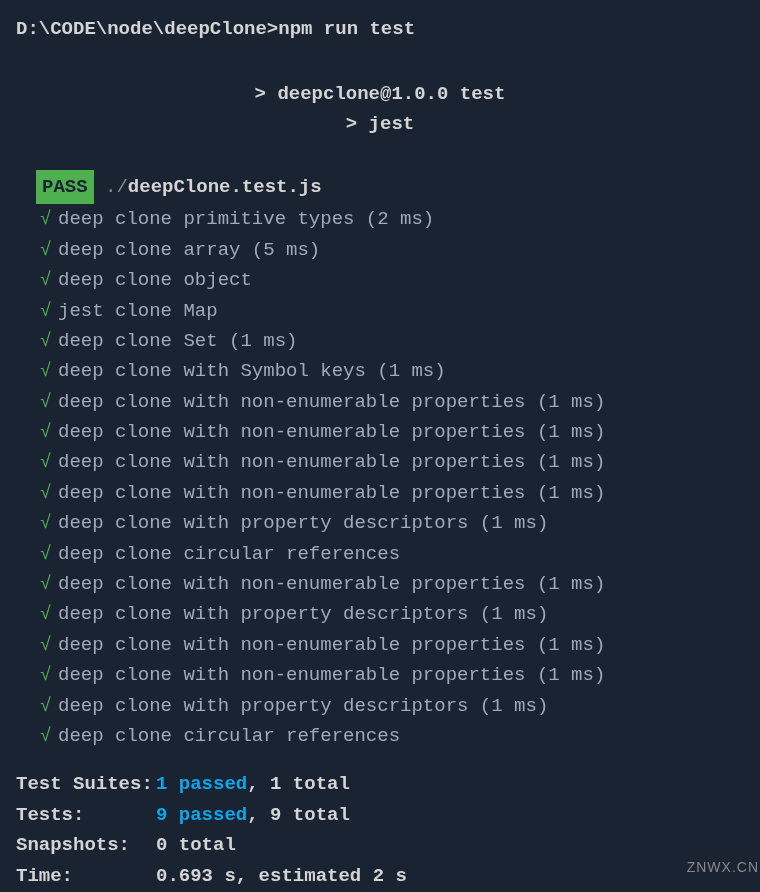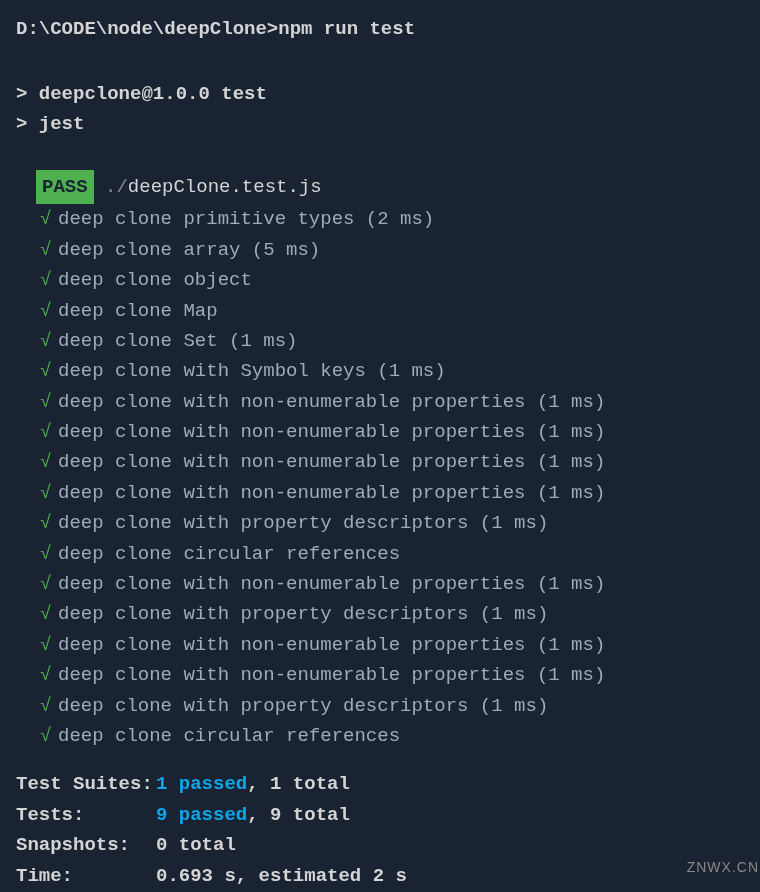--- a/index.html
+++ b/index.html
@@ -20,41 +20,42 @@
       position: relative;
     }
     .prompt-line {
       color: #d4d4d4;
       font-weight: bold;
       margin-bottom: 4px;
     }
     .script-line {
       color: #d4d4d4;
       font-weight: bold;
+      text-align: center;
     }
     .blank-line {
       height: 1.6em;
     }
     .pass-badge {
       background-color: #4fb04f;
       color: #1a2332;
       font-weight: bold;
       padding: 2px 6px;
       display: inline-block;
       margin-left: 20px;
     }
     .test-file-line {
       color: #d4d4d4;
     }
     .test-file-path {
       color: #8a8a8a;
     }
     .test-file-name {
       color: #d4d4d4;
-      font-weight: normal;
+      font-weight: bold;
     }
     .test-row {
       padding-left: 24px;
       color: #b8c4d0;
     }
     .check-icon {
       color: #4fb04f;
       display: inline-block;
       width: 18px;
     }
@@ -106,21 +107,21 @@
 <div class="blank-line"></div>
 
 <div class="test-file-line">
   <span class="pass-badge"> PASS </span><span class="test-file-path"> ./</span><span class="test-file-name">deepClone.test.js</span>
 </div>
 
 <div id="tests-container">
     <div class="test-row"><span class="check-icon">√</span><span class="test-name">deep clone primitive types (2 ms)</span></div>
     <div class="test-row"><span class="check-icon">√</span><span class="test-name">deep clone array (5 ms)</span></div>
     <div class="test-row"><span class="check-icon">√</span><span class="test-name">deep clone object</span></div>
-    <div class="test-row"><span class="check-icon">√</span><span class="test-name">deep clone Map</span></div>
+    <div class="test-row"><span class="check-icon">√</span><span class="test-name">jest clone Map</span></div>
     <div class="test-row"><span class="check-icon">√</span><span class="test-name">deep clone Set (1 ms)</span></div>
     <div class="test-row"><span class="check-icon">√</span><span class="test-name">deep clone with Symbol keys (1 ms)</span></div>
     <div class="test-row"><span class="check-icon">√</span><span class="test-name">deep clone with non-enumerable properties (1 ms)</span></div>
     <div class="test-row"><span class="check-icon">√</span><span class="test-name">deep clone with non-enumerable properties (1 ms)</span></div>
     <div class="test-row"><span class="check-icon">√</span><span class="test-name">deep clone with non-enumerable properties (1 ms)</span></div>
     <div class="test-row"><span class="check-icon">√</span><span class="test-name">deep clone with non-enumerable properties (1 ms)</span></div>
     <div class="test-row"><span class="check-icon">√</span><span class="test-name">deep clone with property descriptors (1 ms)</span></div>
     <div class="test-row"><span class="check-icon">√</span><span class="test-name">deep clone circular references</span></div>
     <div class="test-row"><span class="check-icon">√</span><span class="test-name">deep clone with non-enumerable properties (1 ms)</span></div>
     <div class="test-row"><span class="check-icon">√</span><span class="test-name">deep clone with property descriptors (1 ms)</span></div>

